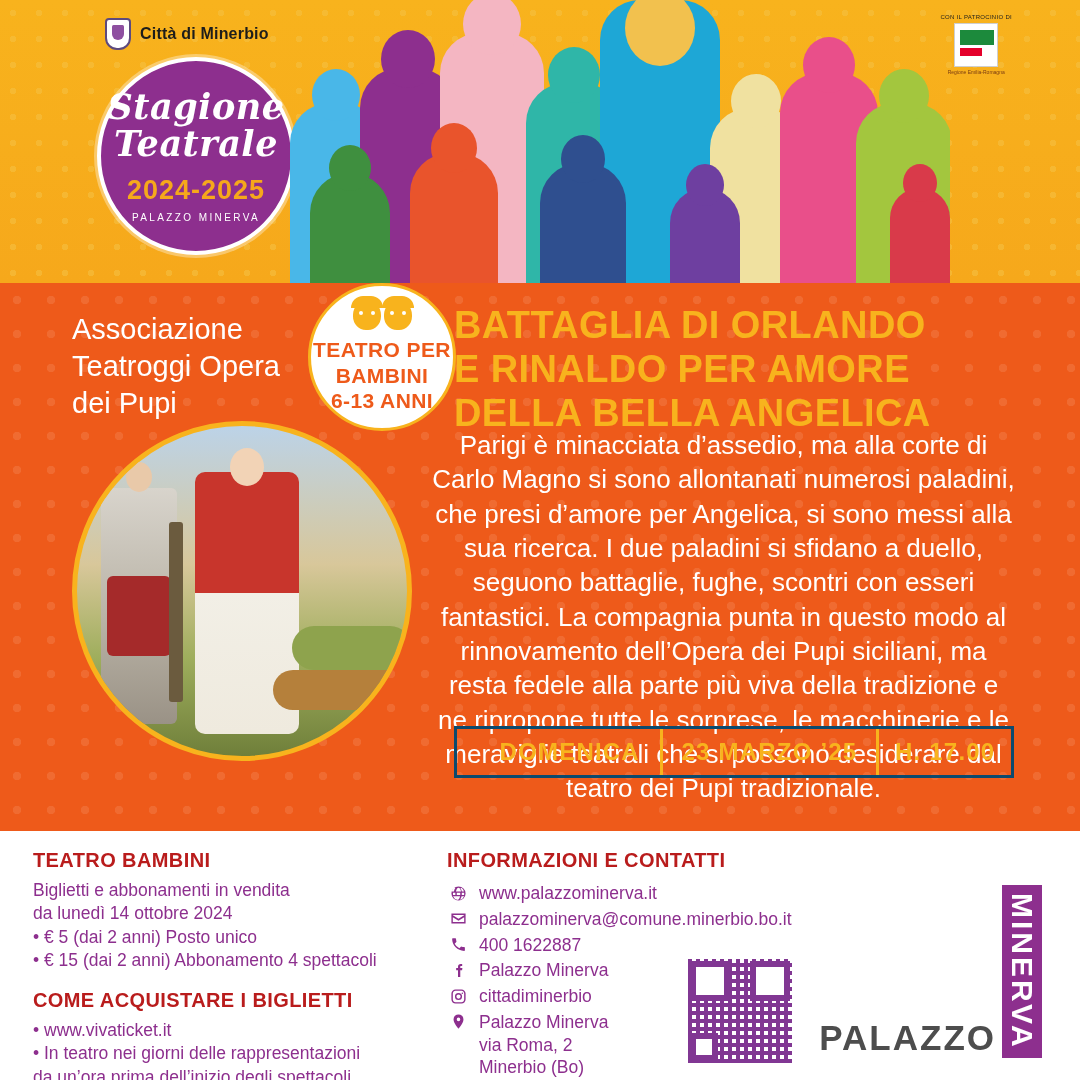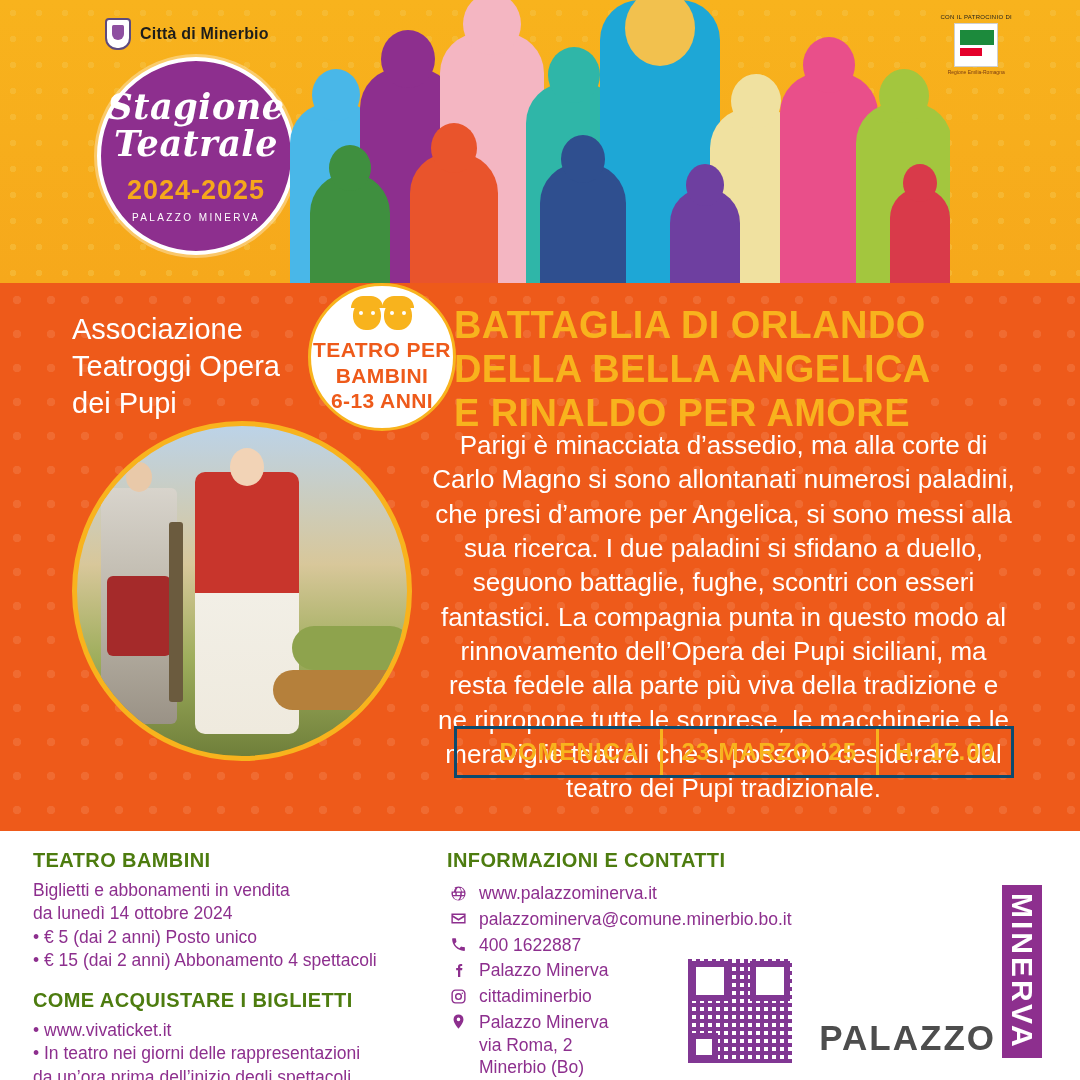--- a/index.html
+++ b/index.html
@@ -199,21 +199,21 @@
   .db2 { flex-grow: 1.05 !important; }
   .db3 { flex-grow: .86 !important; }
 
   
   .footer {
     position: absolute; left: 0; top: 831px;
     width: 1080px; height: 249px;
     background: #ffffff;
   }
   .f-h {
-    color: #4d7c0f; font-weight: bold; font-size: 20px; letter-spacing: .4px;
+    color: #b91c1c; font-weight: bold; font-size: 20px; letter-spacing: .4px;
   }
   .f-col-left { position: absolute; left: 33px; top: 18px; width: 400px; }
   .f-col-left .body {
     color: #8d2f8e; font-size: 17.5px; line-height: 1.34; margin-top: 7px;
   }
   .f-col-left .h2 { margin-top: 16px; }
   .f-col-left .body2 {
     color: #8d2f8e; font-size: 17.5px; line-height: 1.34; margin-top: 7px;
   }
 
@@ -367,22 +367,22 @@
             <div class="hair"></div>
           </div>
       </div>
       <div class="kt">TEATRO PER</div>
       <div class="kt">BAMBINI</div>
       <div class="kt">6-13 ANNI</div>
     </div>
 
     <div class="show-title">
       <div>BATTAGLIA DI ORLANDO</div>
+      <div>E RINALDO PER AMORE</div>
       <div>DELLA BELLA ANGELICA</div>
-      <div>E RINALDO PER AMORE</div>
     </div>
 
     <div class="show-desc">Parigi è minacciata d’assedio, ma alla corte di Carlo Magno si sono allontanati numerosi paladini, che presi d’amore per Angelica, si sono messi alla sua ricerca. I due paladini si sfidano a duello, seguono battaglie, fughe, scontri con esseri fantastici. La compagnia punta in questo modo al rinnovamento dell’Opera dei Pupi siciliani, ma resta fedele alla parte più viva della tradizione e ne ripropone tutte le sorprese, le macchinerie e le meraviglie teatrali che si possono desiderare dal teatro dei Pupi tradizionale.</div>
 
     <div class="datebar">
       <div class="db1">DOMENICA</div>
       <div class="sep"></div>
       <div class="db2">23 MARZO ’25</div>
       <div class="sep"></div>
       <div class="db3">H. 17.00</div>

